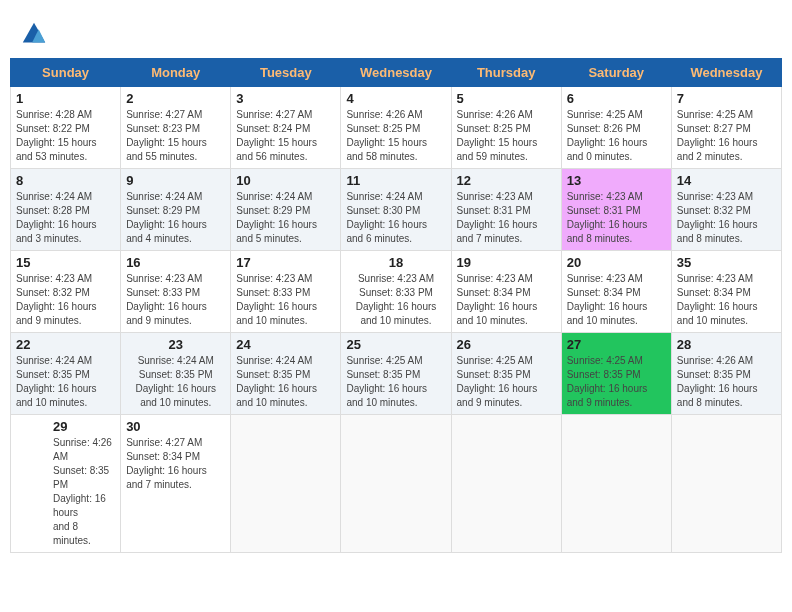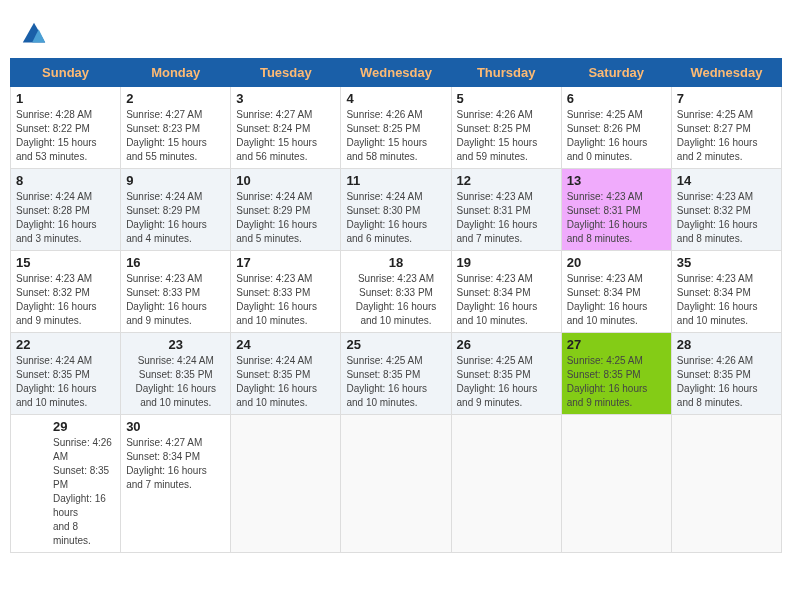--- a/index.html
+++ b/index.html
@@ -309,21 +309,21 @@
 Daylight: 16 hours
 and 10 minutes.</div>
         </td>
         <td style="background: rgb(240, 244, 248);">
           <span class="day-number">26</span>
           <div class="day-info" style="white-space: pre-line;">Sunrise: 4:25 AM
 Sunset: 8:35 PM
 Daylight: 16 hours
 and 9 minutes.</div>
         </td>
-        <td style="background: #84cc16; margin-left: 23px;">
+        <td style="background: #22c55e; margin-left: 23px;">
           <span class="day-number">27</span>
           <div class="day-info" style="white-space: pre-line;">Sunrise: 4:25 AM
 Sunset: 8:35 PM
 Daylight: 16 hours
 and 9 minutes.</div>
         </td>
         <td style="background: rgb(240, 244, 248);">
           <span class="day-number">28</span>
           <div class="day-info" style="white-space: pre-line;">Sunrise: 4:26 AM
 Sunset: 8:35 PM

